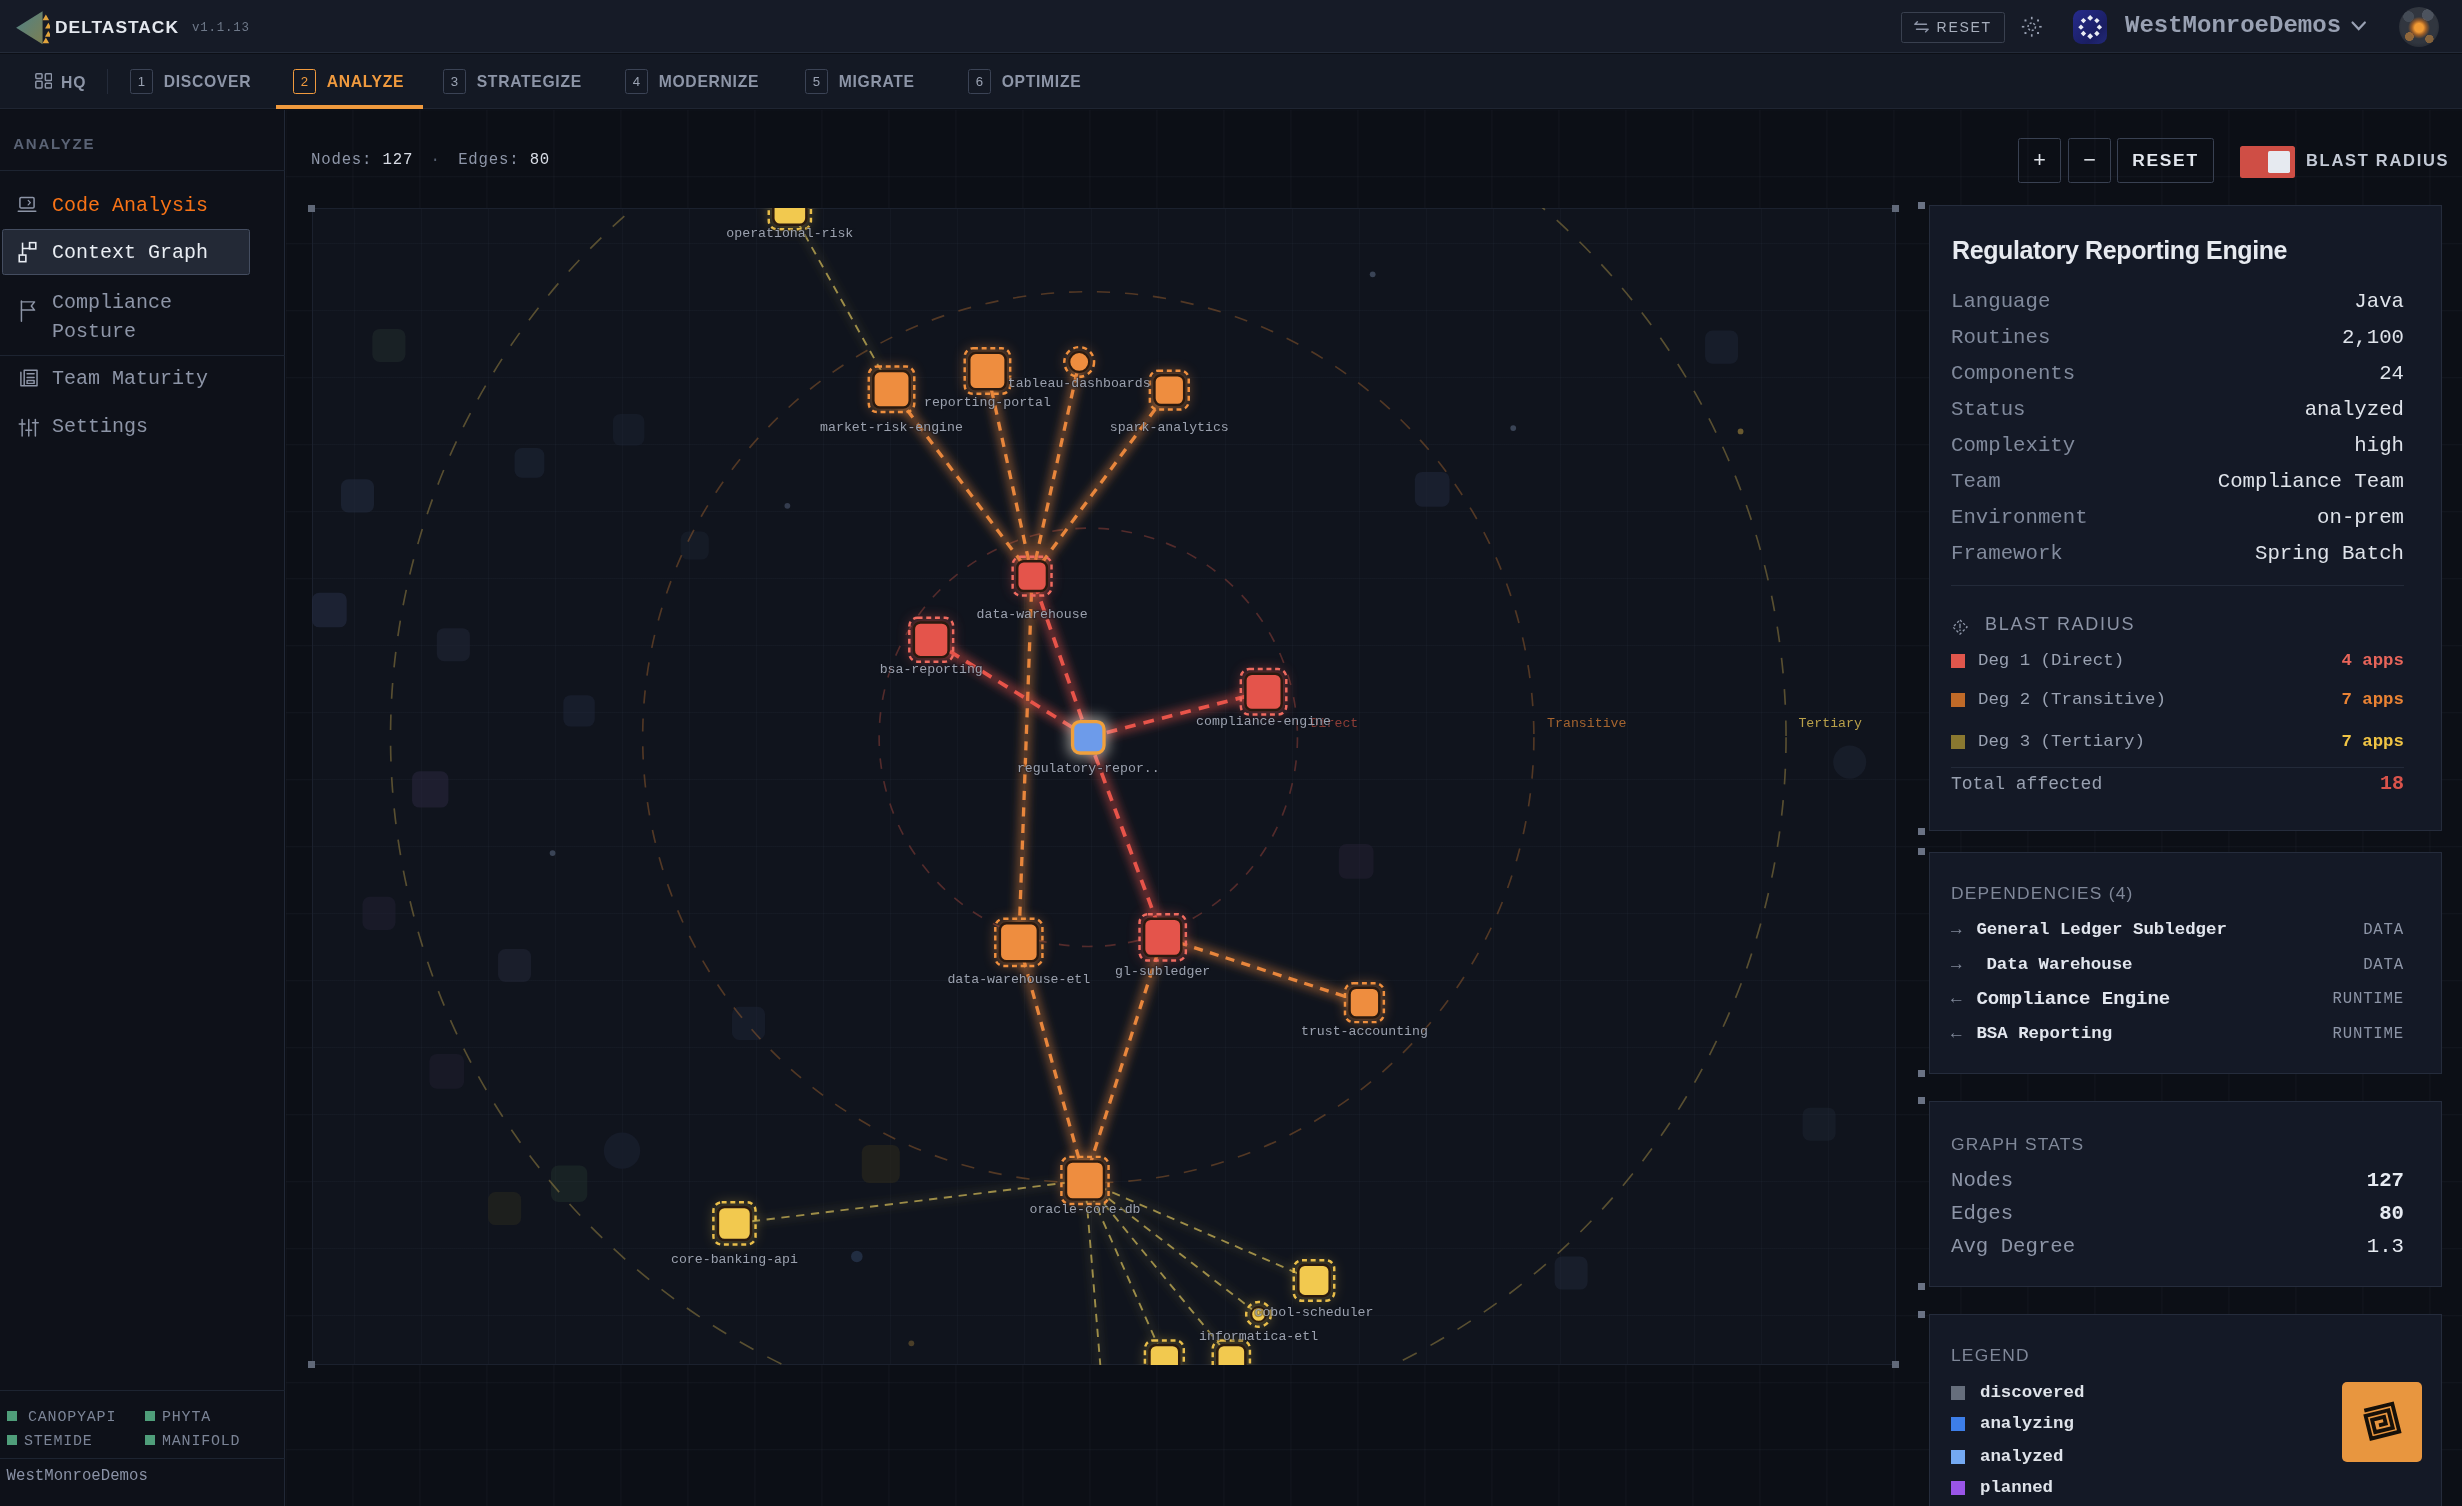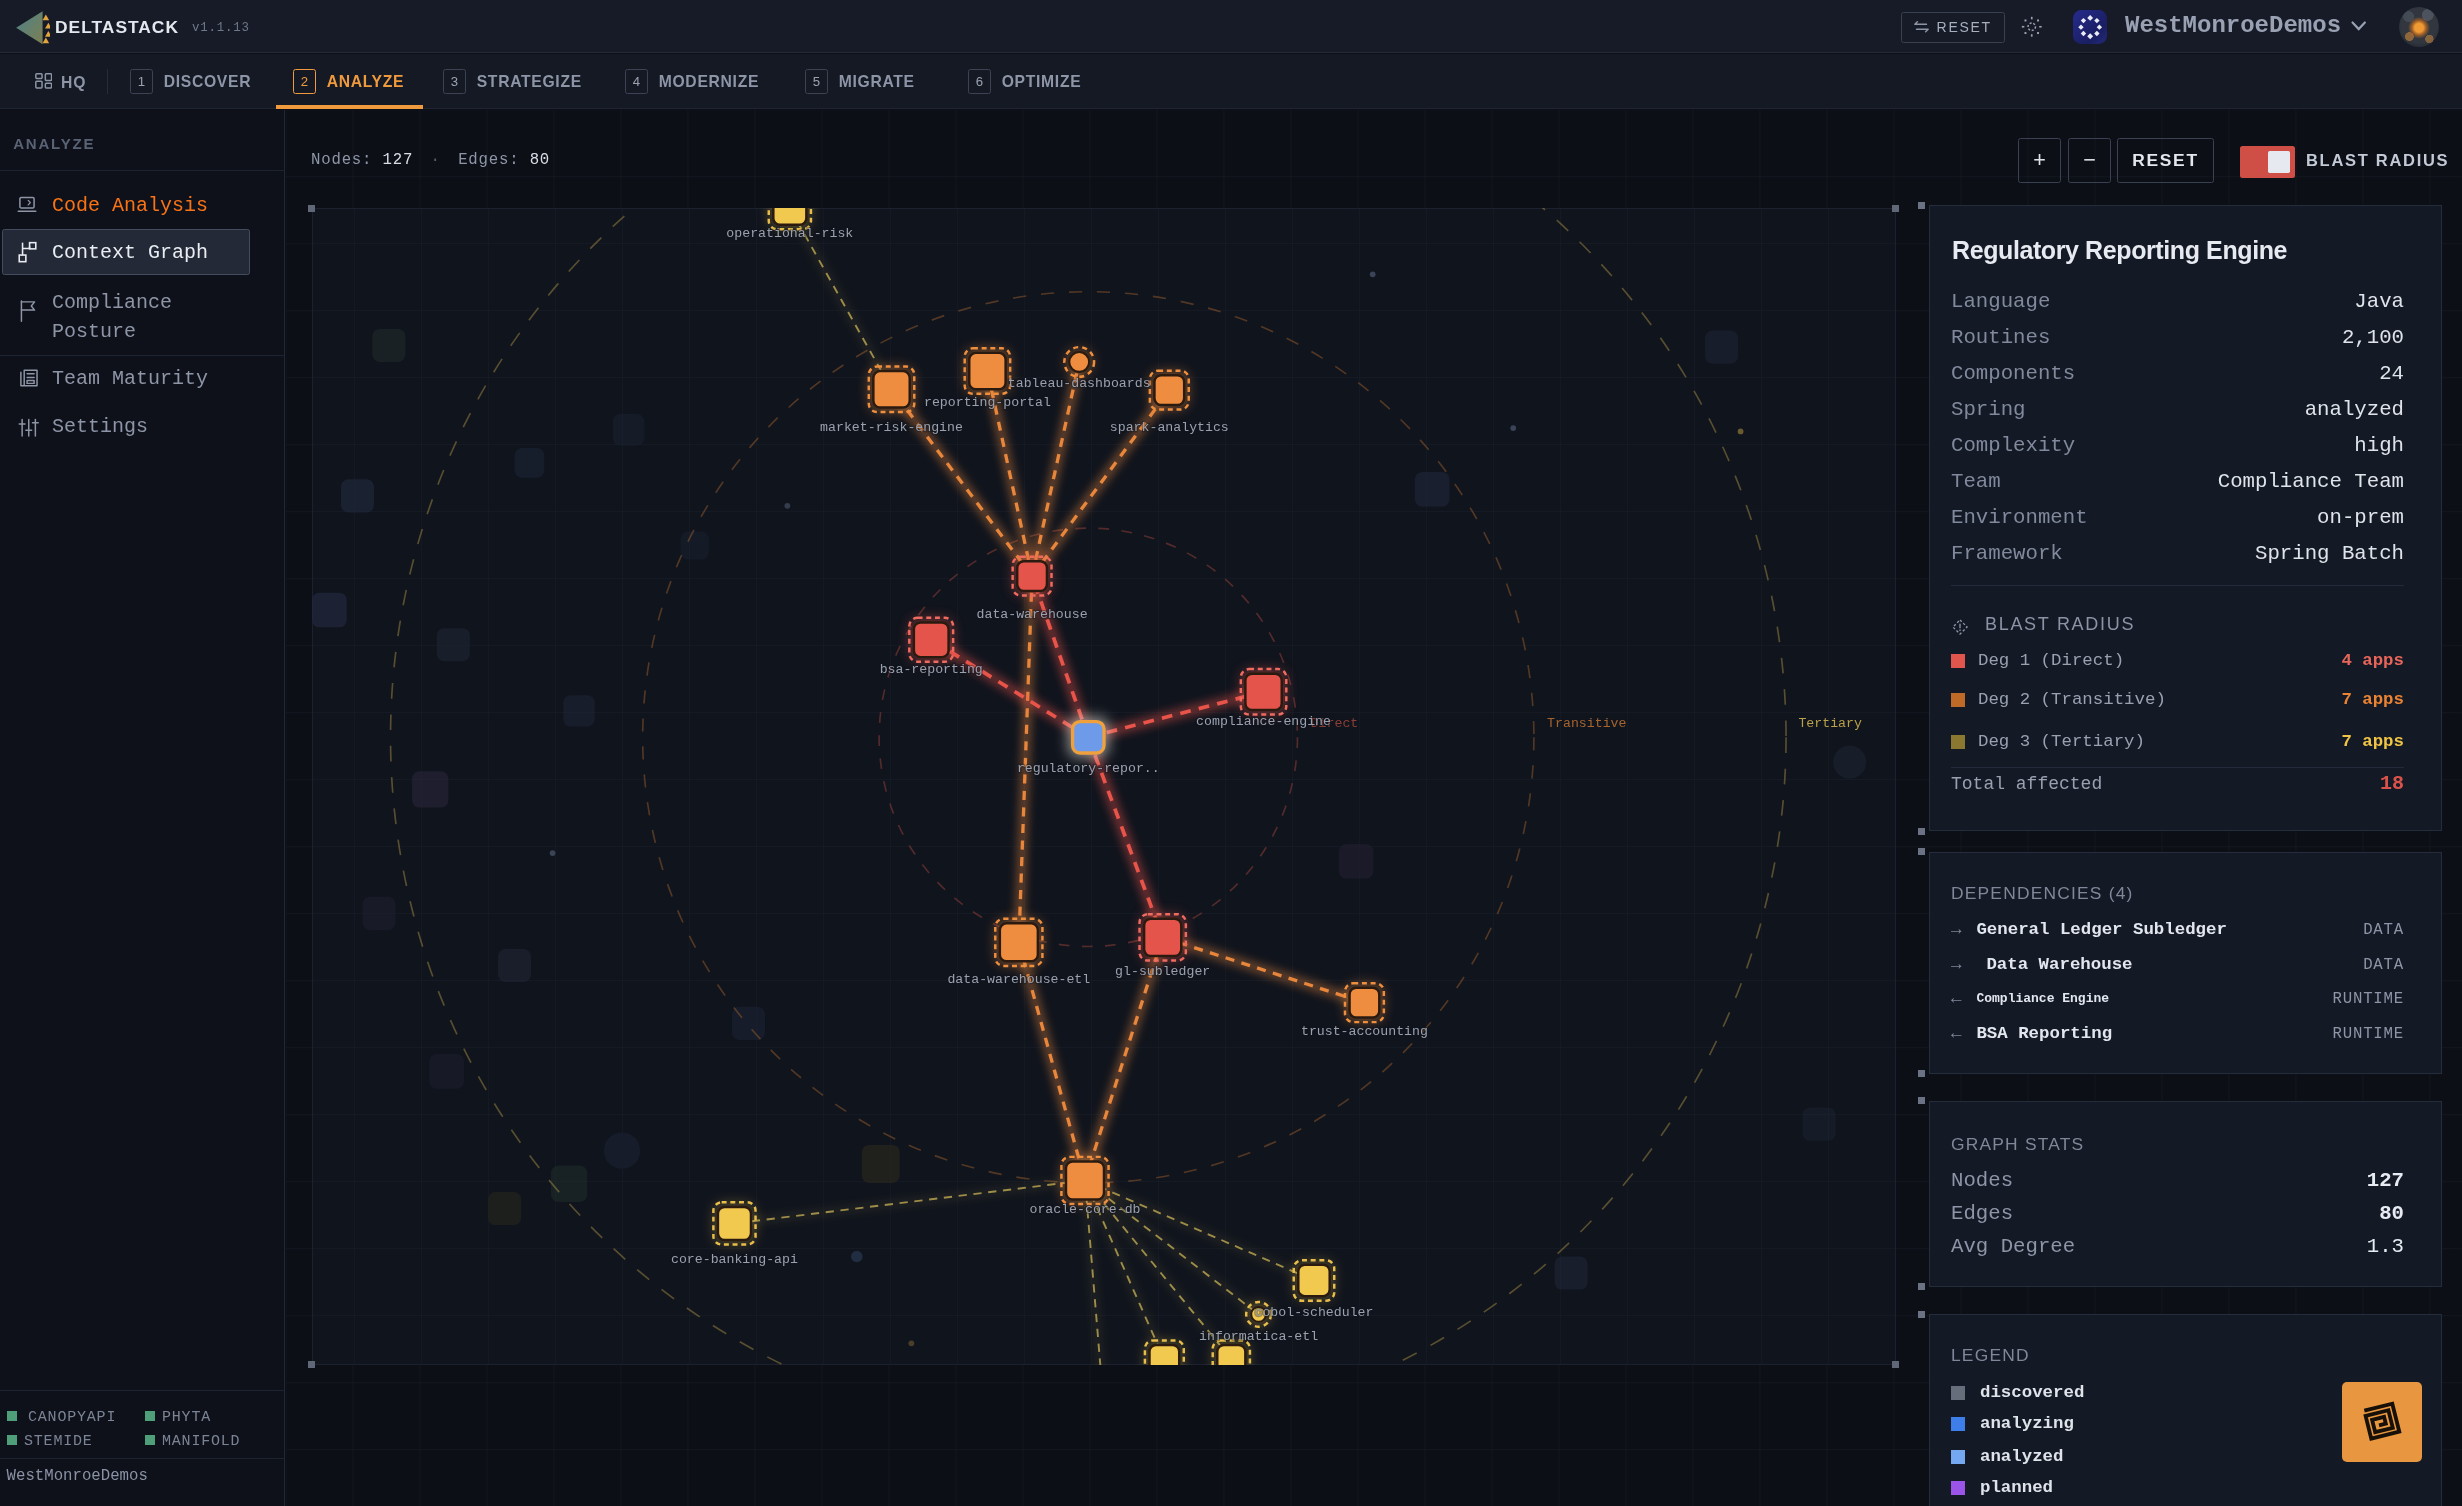--- a/index.html
+++ b/index.html
@@ -372,21 +372,21 @@
       </div>
       <div class="abs" style="left:1665px;top:215px;width:453px;height:26.5px;line-height:26.5px">
         <span class="mono" style="font-size:20.7px;color:#818a9c;float:left">Routines</span>
         <span class="mono" style="font-size:20.7px;color:#dfe3ea;float:right">2,100</span>
       </div>
       <div class="abs" style="left:1665px;top:251px;width:453px;height:26.5px;line-height:26.5px">
         <span class="mono" style="font-size:20.7px;color:#818a9c;float:left">Components</span>
         <span class="mono" style="font-size:20.7px;color:#dfe3ea;float:right">24</span>
       </div>
       <div class="abs" style="left:1665px;top:287px;width:453px;height:26.5px;line-height:26.5px">
-        <span class="mono" style="font-size:20.7px;color:#818a9c;float:left">Spring</span>
+        <span class="mono" style="font-size:20.7px;color:#818a9c;float:left">Status</span>
         <span class="mono" style="font-size:20.7px;color:#dfe3ea;float:right">analyzed</span>
       </div>
       <div class="abs" style="left:1665px;top:323px;width:453px;height:26.5px;line-height:26.5px">
         <span class="mono" style="font-size:20.7px;color:#818a9c;float:left">Complexity</span>
         <span class="mono" style="font-size:20.7px;color:#dfe3ea;float:right">high</span>
       </div>
       <div class="abs" style="left:1665px;top:359px;width:453px;height:26.5px;line-height:26.5px">
         <span class="mono" style="font-size:20.7px;color:#818a9c;float:left">Team</span>
         <span class="mono" style="font-size:20.7px;color:#dfe3ea;float:right">Compliance Team</span>
       </div>
@@ -431,21 +431,21 @@
         <span class="mono" style="font-size:17.4px;font-weight:bold;color:#e2e6ee;float:left;margin-left:15px">General Ledger Subledger</span>
         <span class="mono" style="font-size:15.7px;color:#8d95a7;float:right;letter-spacing:0.8px">DATA</span>
       </div>
       <div class="abs" style="left:1665px;top:842px;width:453px;height:26.5px;line-height:26.5px">
         <span class="mono" style="font-size:17.4px;color:#7f8798;float:left">→</span>
         <span class="mono" style="font-size:17.4px;font-weight:bold;color:#e2e6ee;float:left;margin-left:25px">Data Warehouse</span>
         <span class="mono" style="font-size:15.7px;color:#8d95a7;float:right;letter-spacing:0.8px">DATA</span>
       </div>
       <div class="abs" style="left:1665px;top:876px;width:453px;height:26.5px;line-height:26.5px">
         <span class="mono" style="font-size:17.4px;color:#7f8798;float:left">←</span>
-        <span class="mono" style="font-size:13px;font-weight:bold;color:#e2e6ee;float:left;margin-left:15px">Compliance Engine</span>
+        <span class="mono" style="font-size:19px;font-weight:bold;color:#e2e6ee;float:left;margin-left:15px">Compliance Engine</span>
         <span class="mono" style="font-size:15.7px;color:#8d95a7;float:right;letter-spacing:0.8px">RUNTIME</span>
       </div>
       <div class="abs" style="left:1665px;top:911px;width:453px;height:26.5px;line-height:26.5px">
         <span class="mono" style="font-size:17.4px;color:#7f8798;float:left">←</span>
         <span class="mono" style="font-size:17.4px;font-weight:bold;color:#e2e6ee;float:left;margin-left:15px">BSA Reporting</span>
         <span class="mono" style="font-size:15.7px;color:#8d95a7;float:right;letter-spacing:0.8px">RUNTIME</span>
       </div>
       <div class="abs" style="left:1665px;top:1024px;font-size:17.4px;letter-spacing:1.2px;color:#7f8798">GRAPH STATS</div>
       <div class="abs" style="left:1665px;top:1058px;width:453px;height:26.5px;line-height:26.5px">
         <span class="mono" style="font-size:20.7px;color:#8d95a7;float:left">Nodes</span>

